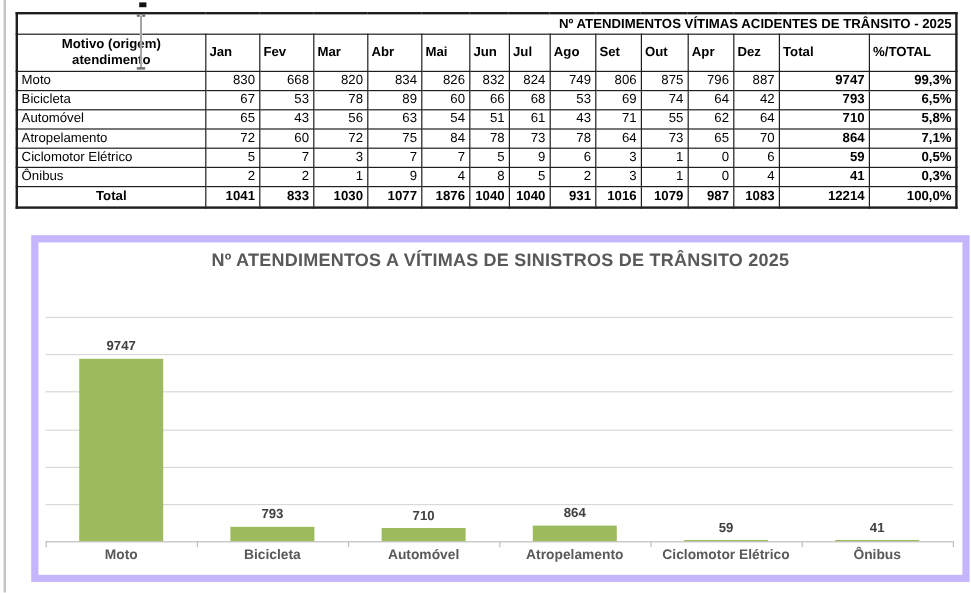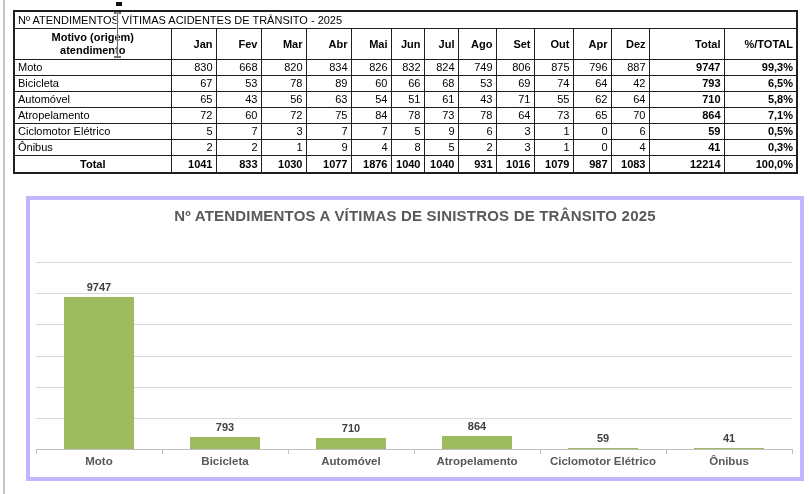--- a/index.html
+++ b/index.html
@@ -7,32 +7,32 @@
     position:relative;width:809px;height:494px;background:#ffffff;overflow:hidden;
     font-family:"Liberation Sans",sans-serif;color:#000;
   }
   .left-edge{position:absolute;left:3px;top:0;width:2px;height:494px;background:#c4c4c4;}
 
   
   table.tbl{position:absolute;left:13px;top:10px;border-collapse:collapse;table-layout:fixed;
     border:2px solid #1f1f1f;background:#fff;}
   table.tbl td{border:1px solid #1f1f1f;font-size:11px;line-height:13px;padding:0 3px;
     overflow:hidden;white-space:nowrap;}
-  td.t-title{font-weight:normal;text-align:left;height:16px;}
+  td.t-title{font-weight:bold;text-align:right;height:16px;}
   td.h-rowhead{font-weight:bold;text-align:center;height:30px;line-height:14px;}
-  td.h-month,td.h-total,td.h-pct{font-weight:bold;text-align:right;}
+  td.h-month,td.h-total,td.h-pct{font-weight:bold;text-align:left;}
   td.c-name{text-align:left;height:15px;}
   td.c-num{text-align:right;}
   td.c-total,td.c-pct{text-align:right;font-weight:bold;}
   tr.r-total td{font-weight:bold;height:16px;}
   tr.r-total td.c-name{text-align:center;}
 
   
   .chart{position:absolute;left:26px;top:196px;width:770px;height:277px;
-    border:4px solid #c4b5fd;background:#fff;}
+    border:6px solid #c4b5fd;background:#fff;}
   .chart-title{position:absolute;top:7px;left:0;width:100%;text-align:center;
     font-size:15px;font-weight:bold;color:#595959;letter-spacing:.2px;}
   .chart-subtitle{position:absolute;top:27px;left:0;width:100%;text-align:center;
     font-size:14px;color:#595959;}
   .plot{position:absolute;left:6px;top:62px;width:756px;height:187px;}
   .gridline{position:absolute;left:0;width:100%;height:1px;background:#d9d9d9;}
   .axis-line{position:absolute;left:0;bottom:-1px;width:100%;height:1px;background:#bfbfbf;}
   .tick{position:absolute;top:187px;width:1px;height:5px;background:#bfbfbf;}
   .bar{position:absolute;bottom:0;background:#9cbb5c;}
   .bar-label{position:absolute;text-align:center;font-size:11px;font-weight:bold;color:#404040;}

